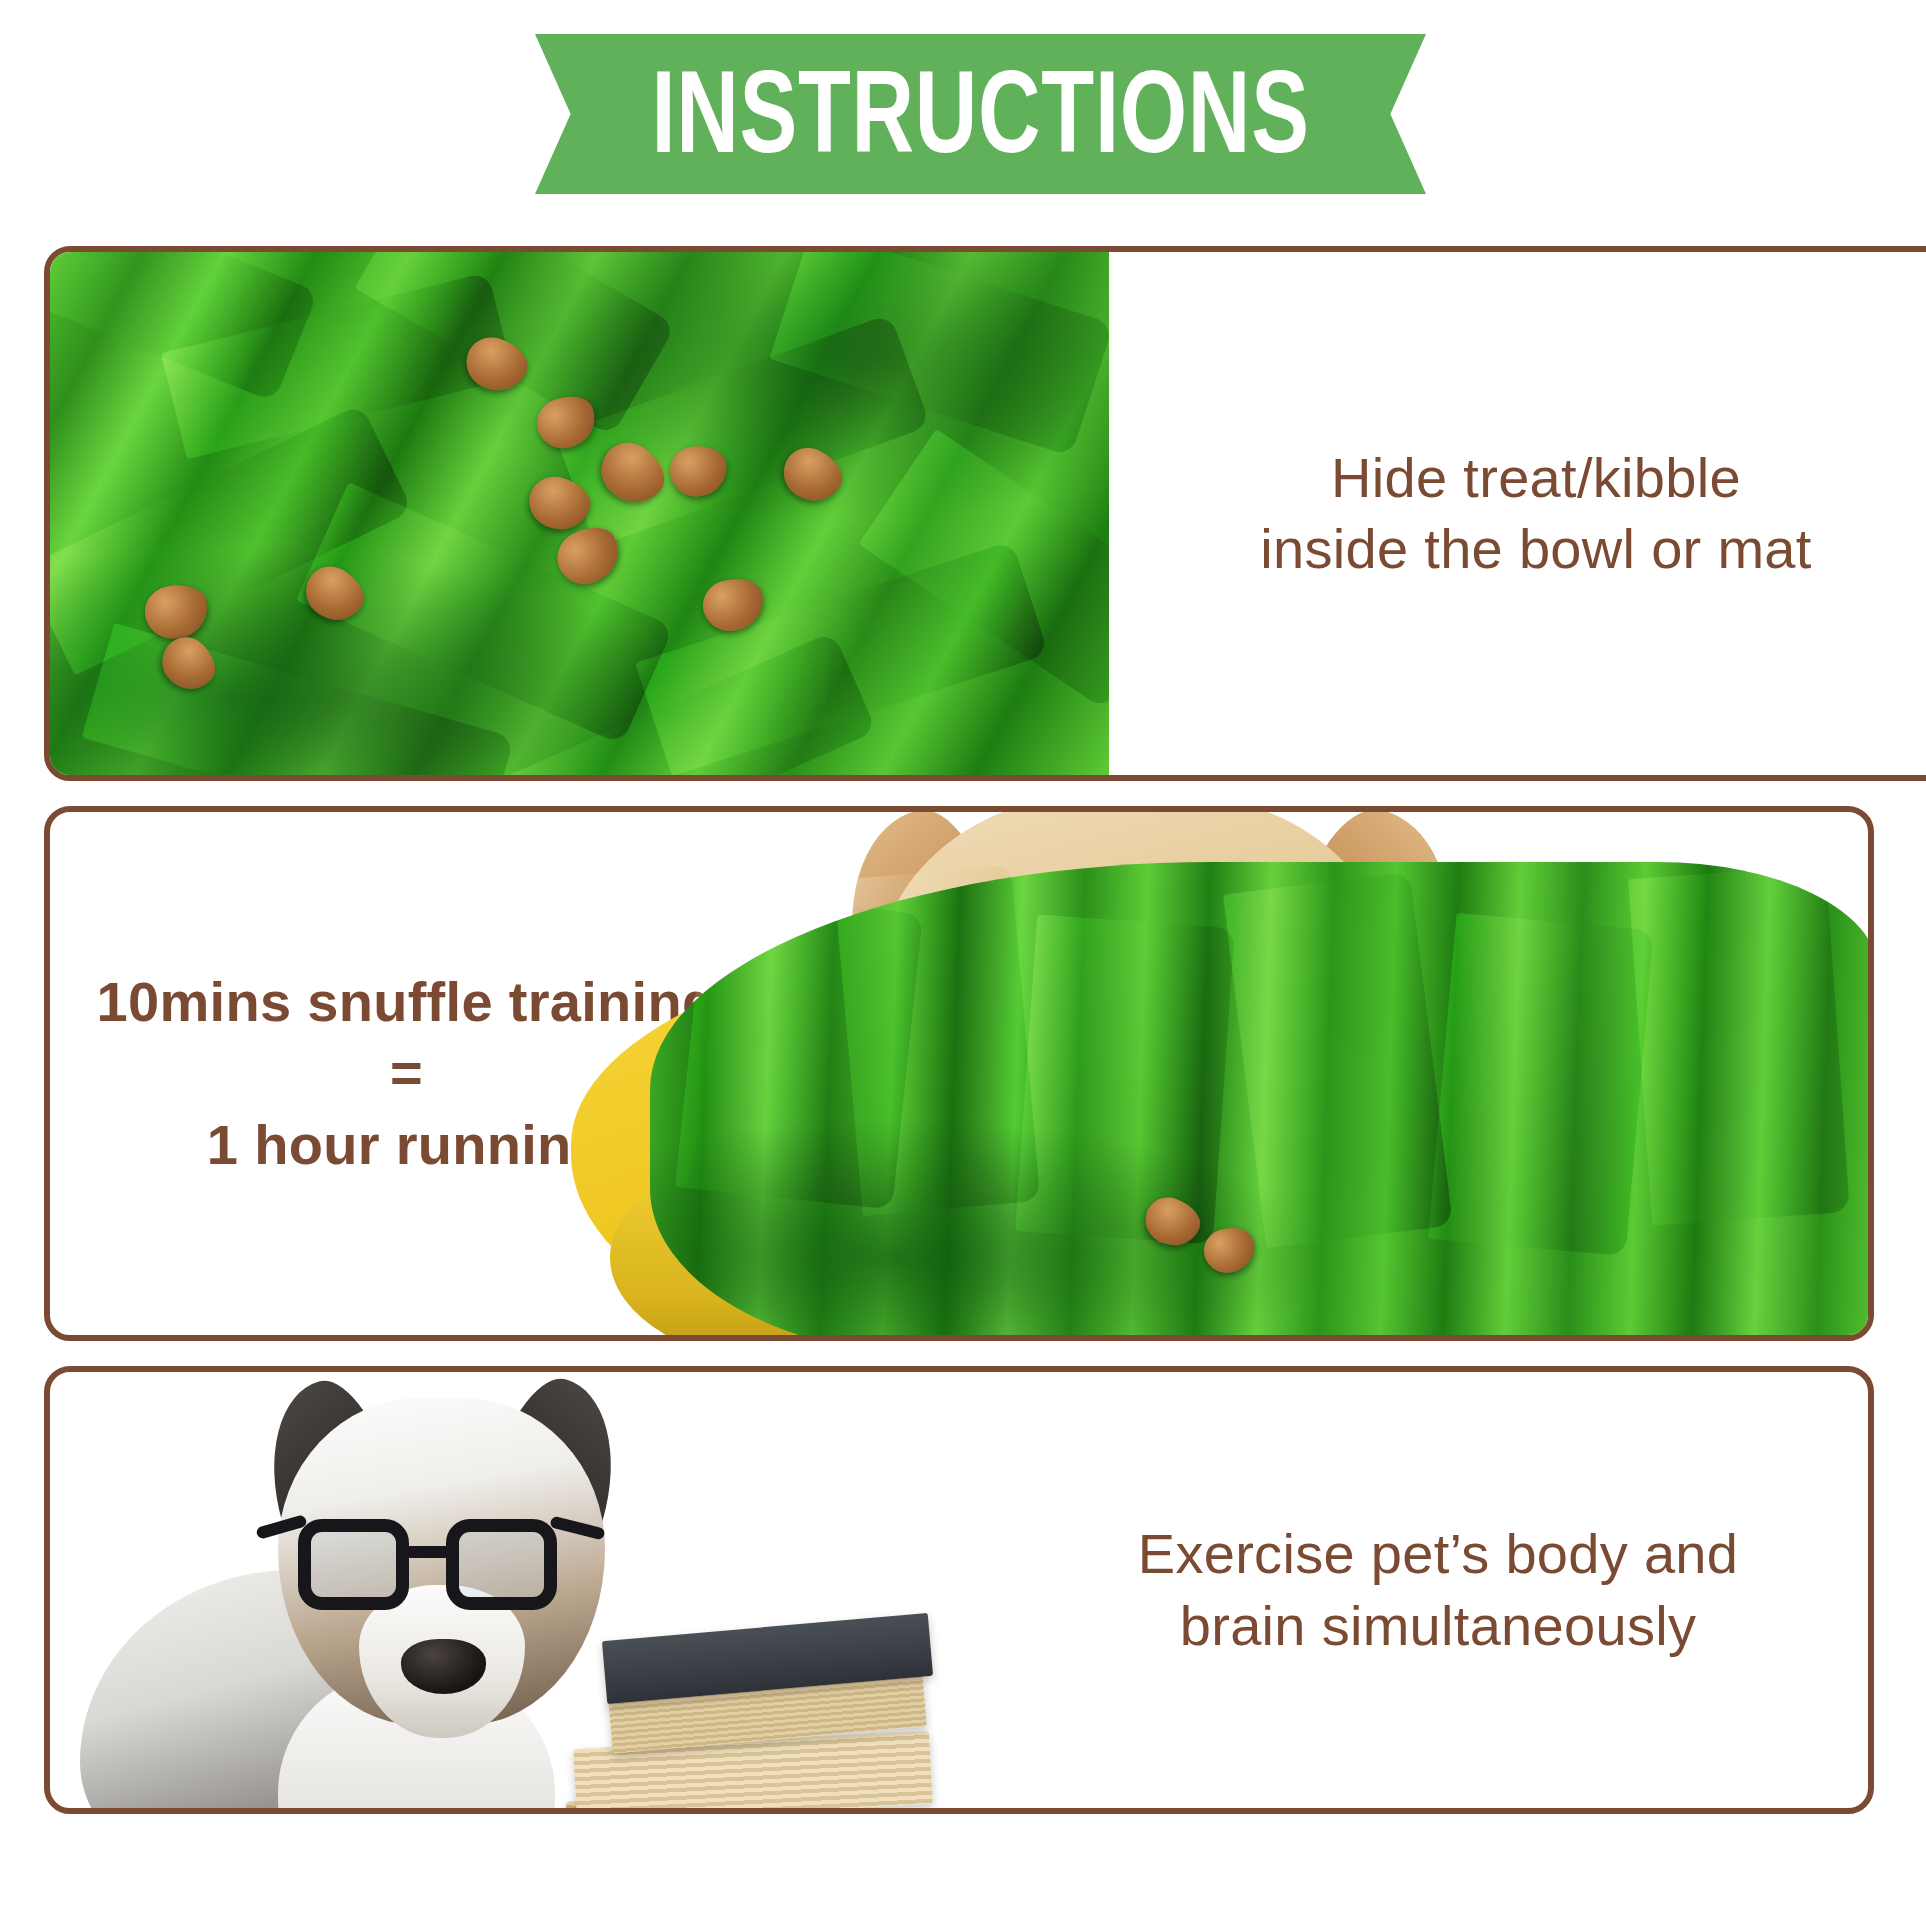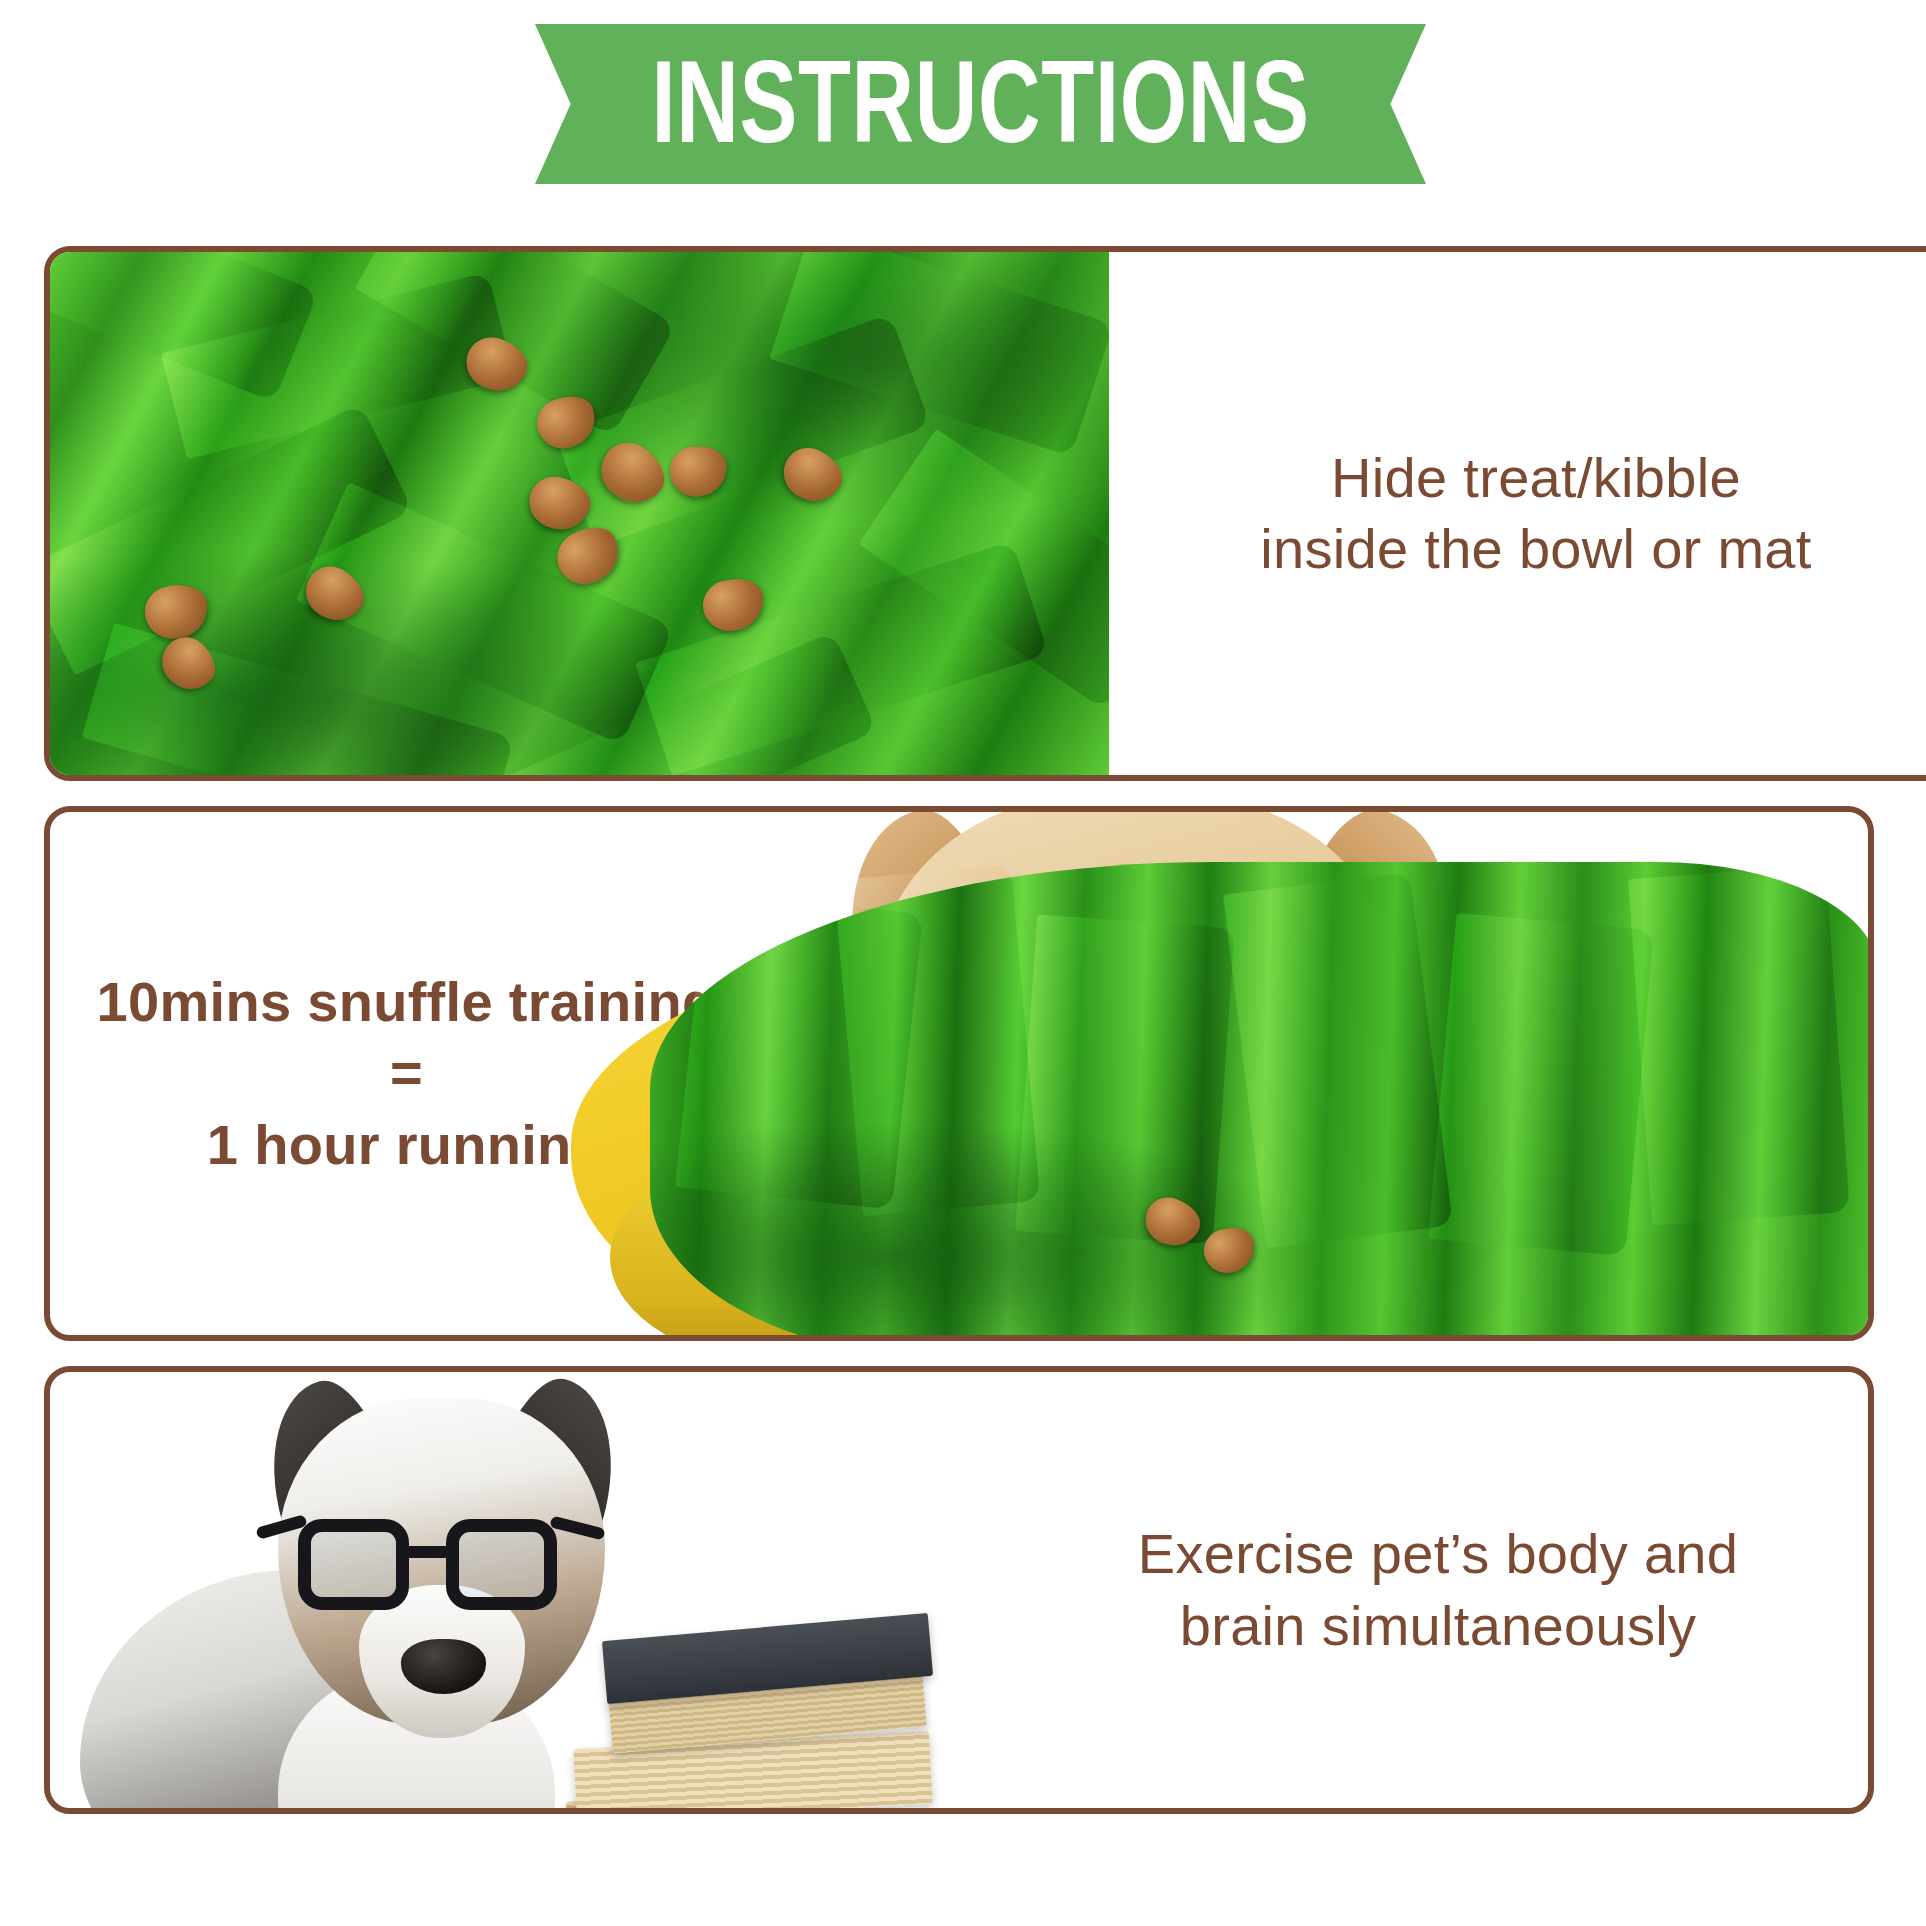--- a/index.html
+++ b/index.html
@@ -13,21 +13,21 @@
     background: #ffffff;
     font-family: "Liberation Sans", sans-serif;
     overflow: hidden;
     position: relative;
   }
 
   
   #header-banner {
     position: absolute;
     left: 535px;
-    top: 24px;
+    top: 34px;
     width: 891px;
     height: 160px;
   }
   #banner-shape {
     position: absolute;
     inset: 0;
     background: #60b15a;
     clip-path: polygon(0% 0%, 100% 0%, 96% 50%, 100% 100%, 0% 100%, 4% 50%);
   }
   #banner-title {

